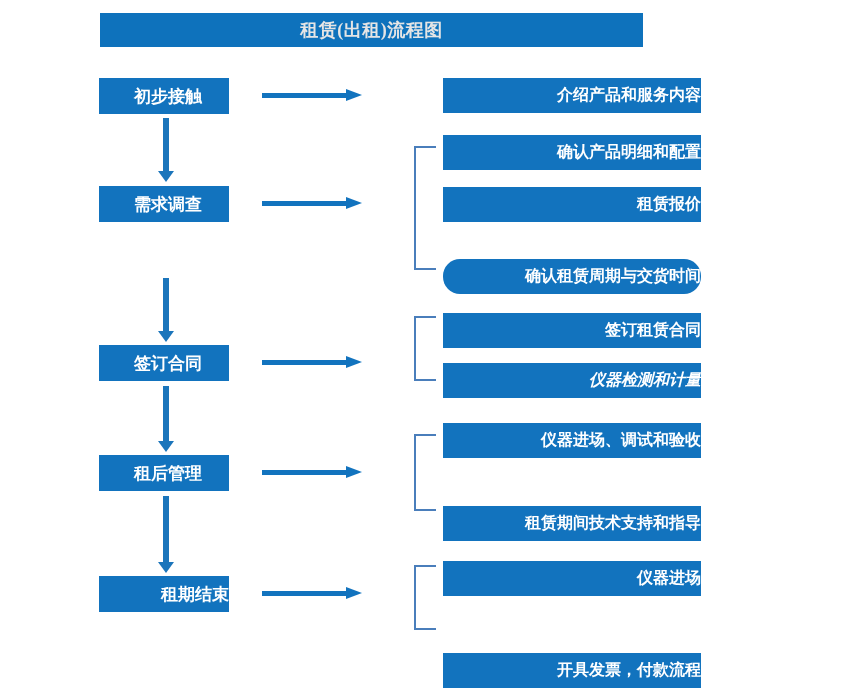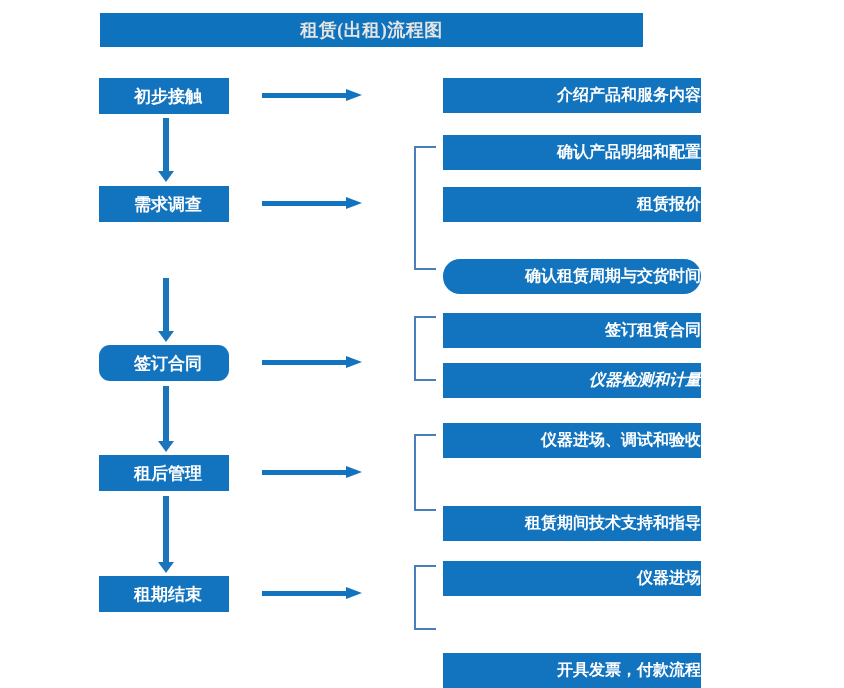--- a/index.html
+++ b/index.html
@@ -138,29 +138,29 @@
   <div class="title-bar">租赁(出租)流程图</div>
 
   <div class="box stage-box" style="top:78px;">
     <span>初步接触</span>
   </div>
 
   <div class="box stage-box" style="top:186px;">
     <span>需求调查</span>
   </div>
 
-  <div class="box stage-box" style="top:345px;border-radius:11px;">
+  <div class="box stage-box" style="top:345px;">
     <span>签订合同</span>
   </div>
 
   <div class="box stage-box" style="top:455px;">
     <span>租后管理</span>
   </div>
 
-  <div class="box stage-box" style="top:576px;">
+  <div class="box stage-box" style="top:576px;justify-content:flex-end;">
     <span>租期结束</span>
   </div>
 
   <div class="v-arrow" style="top:118px; height:64px;">
     <div class="shaft" style="height:53px;"></div>
     <div class="head" style="top:53px;"></div>
   </div>
 
   <div class="v-arrow" style="top:278px; height:64px;">
     <div class="shaft" style="height:53px;"></div>

